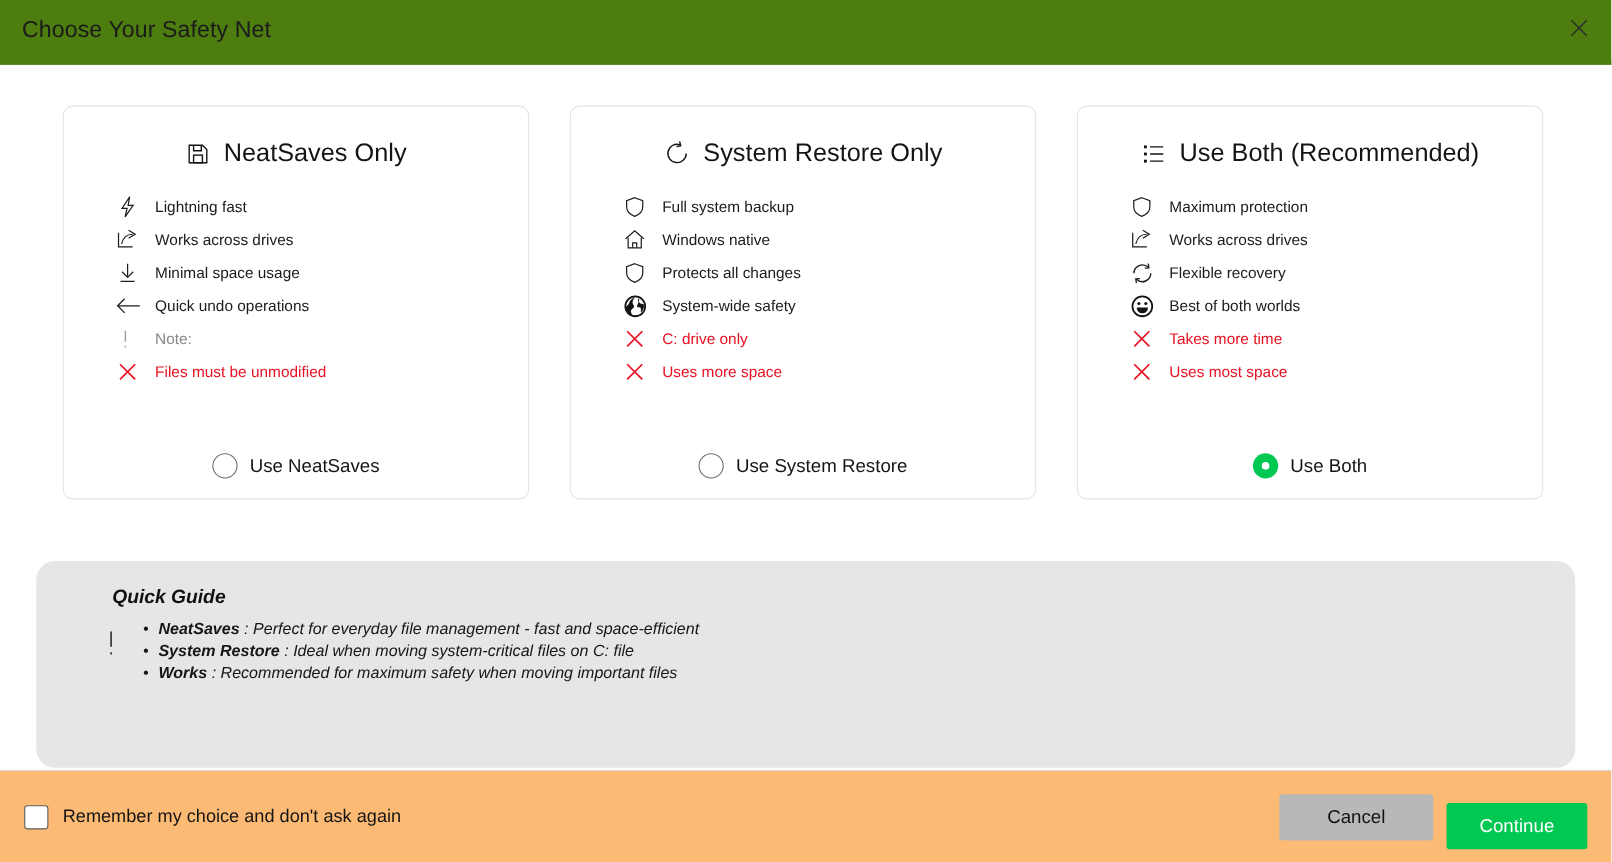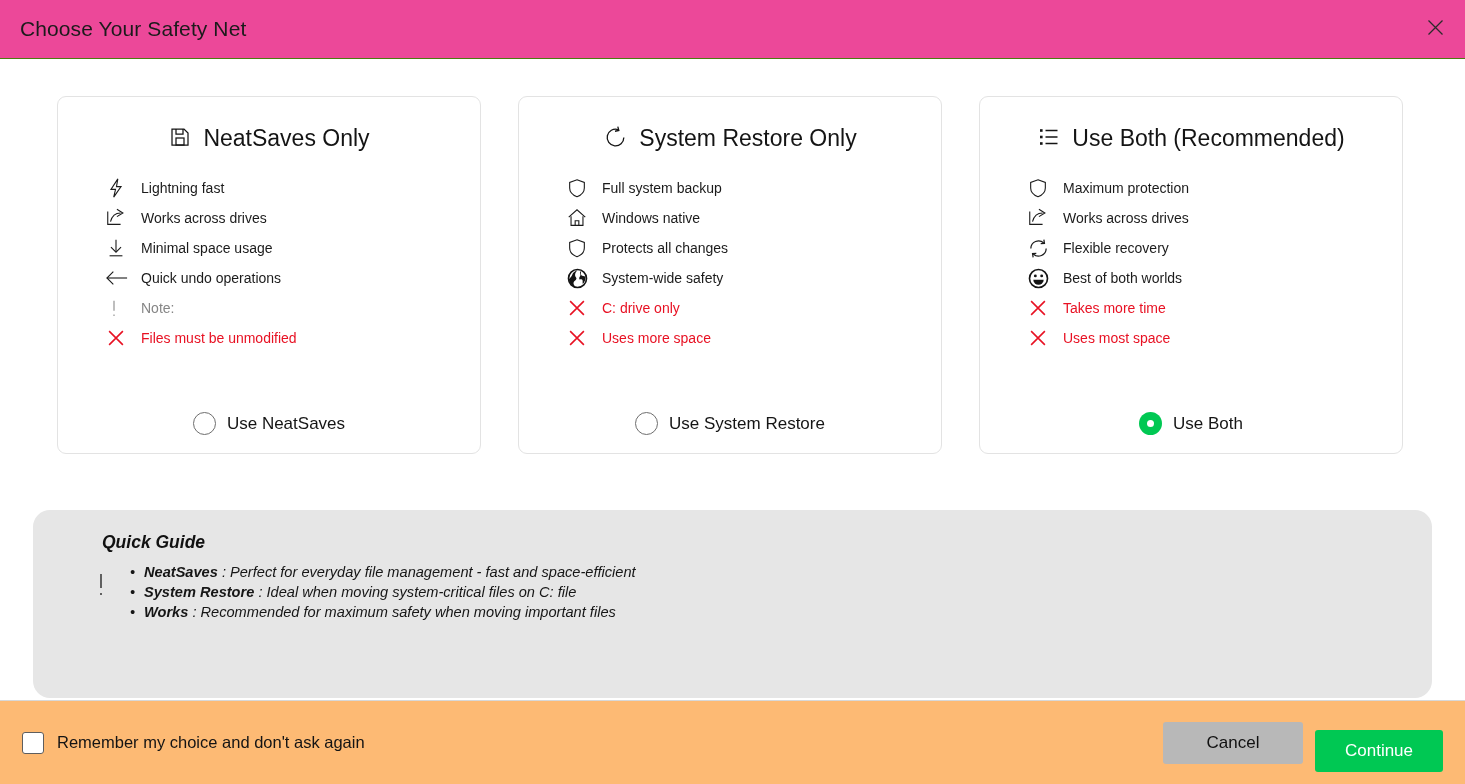--- a/index.html
+++ b/index.html
@@ -13,22 +13,22 @@
   }
   .dialog {
     width: 1465px; height: 784px;
     display: flex; flex-direction: column;
     background: #ffffff;
   }
 
   
   .titlebar {
     height: 59px; min-height: 59px;
-    background: #ec4899;
-    border-bottom: 1px solid #4d7c0f;
+    background: #4d7c0f;
+    border-bottom: 4px solid #4d7c0f;
     display: flex; align-items: center;
     position: relative;
   }
   .titlebar-title {
     font-size: 21px;
     font-weight: 400;
     color: #1b1b1b;
     margin-left: 20px;
     letter-spacing: .1px;
   }
@@ -56,21 +56,21 @@
   .card {
     width: 424px;
     min-height: 358px;
     background: #ffffff;
     border: 1px solid #e3e3e3;
     border-radius: 9px;
     padding: 0 0 18px 0;
     display: flex; flex-direction: column;
   }
   .card-title {
-    display: flex; align-items: flex-start; justify-content: center;
+    display: flex; align-items: flex-end; justify-content: center;
     gap: 11px;
     margin-top: 28px;
     margin-bottom: 21px;
     font-size: 23px;
     font-weight: 400;
     color: #141414;
     white-space: nowrap;
   }
   .card-title .ci { display: flex; align-items: center; }
 

